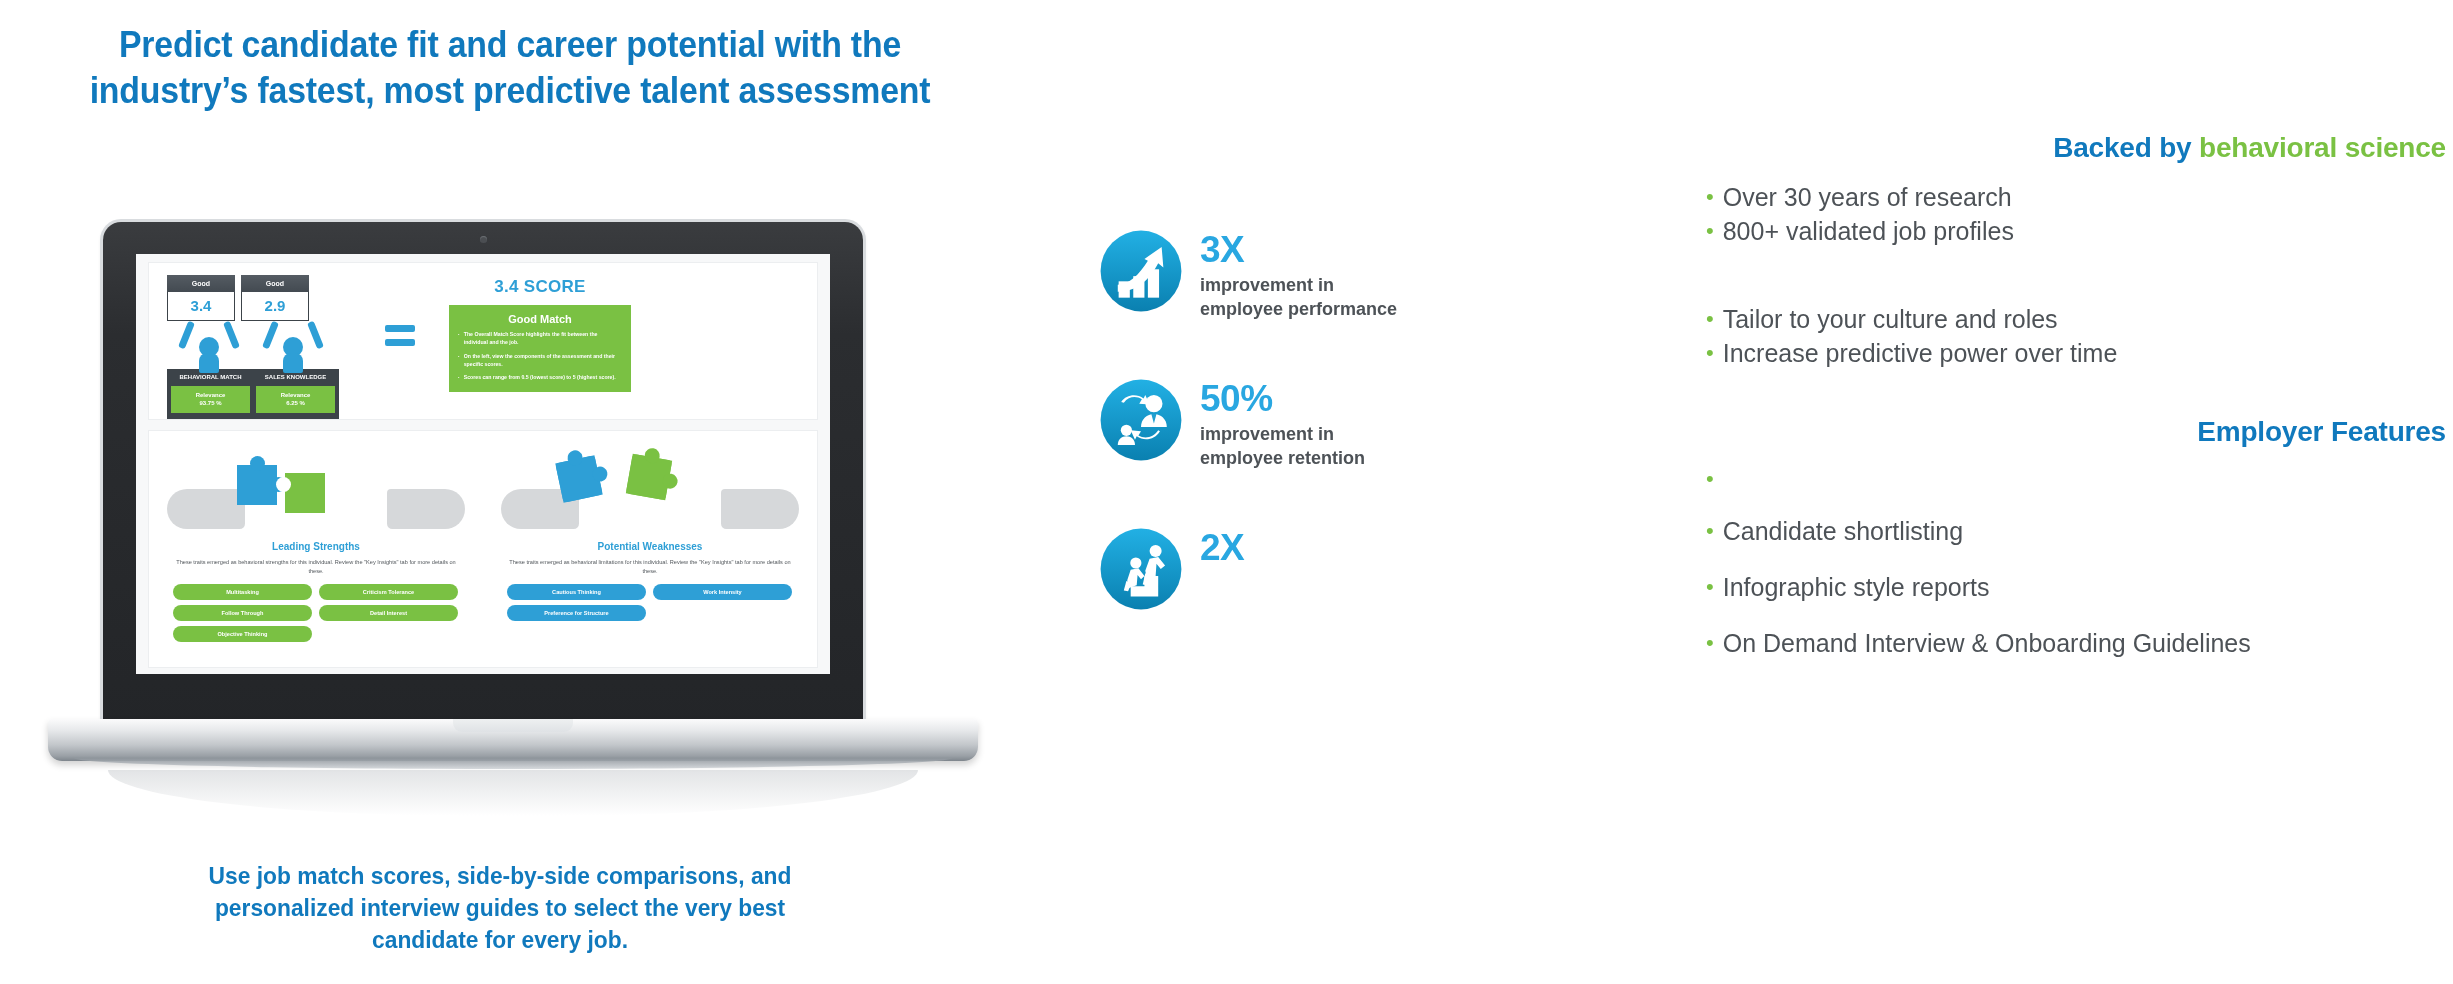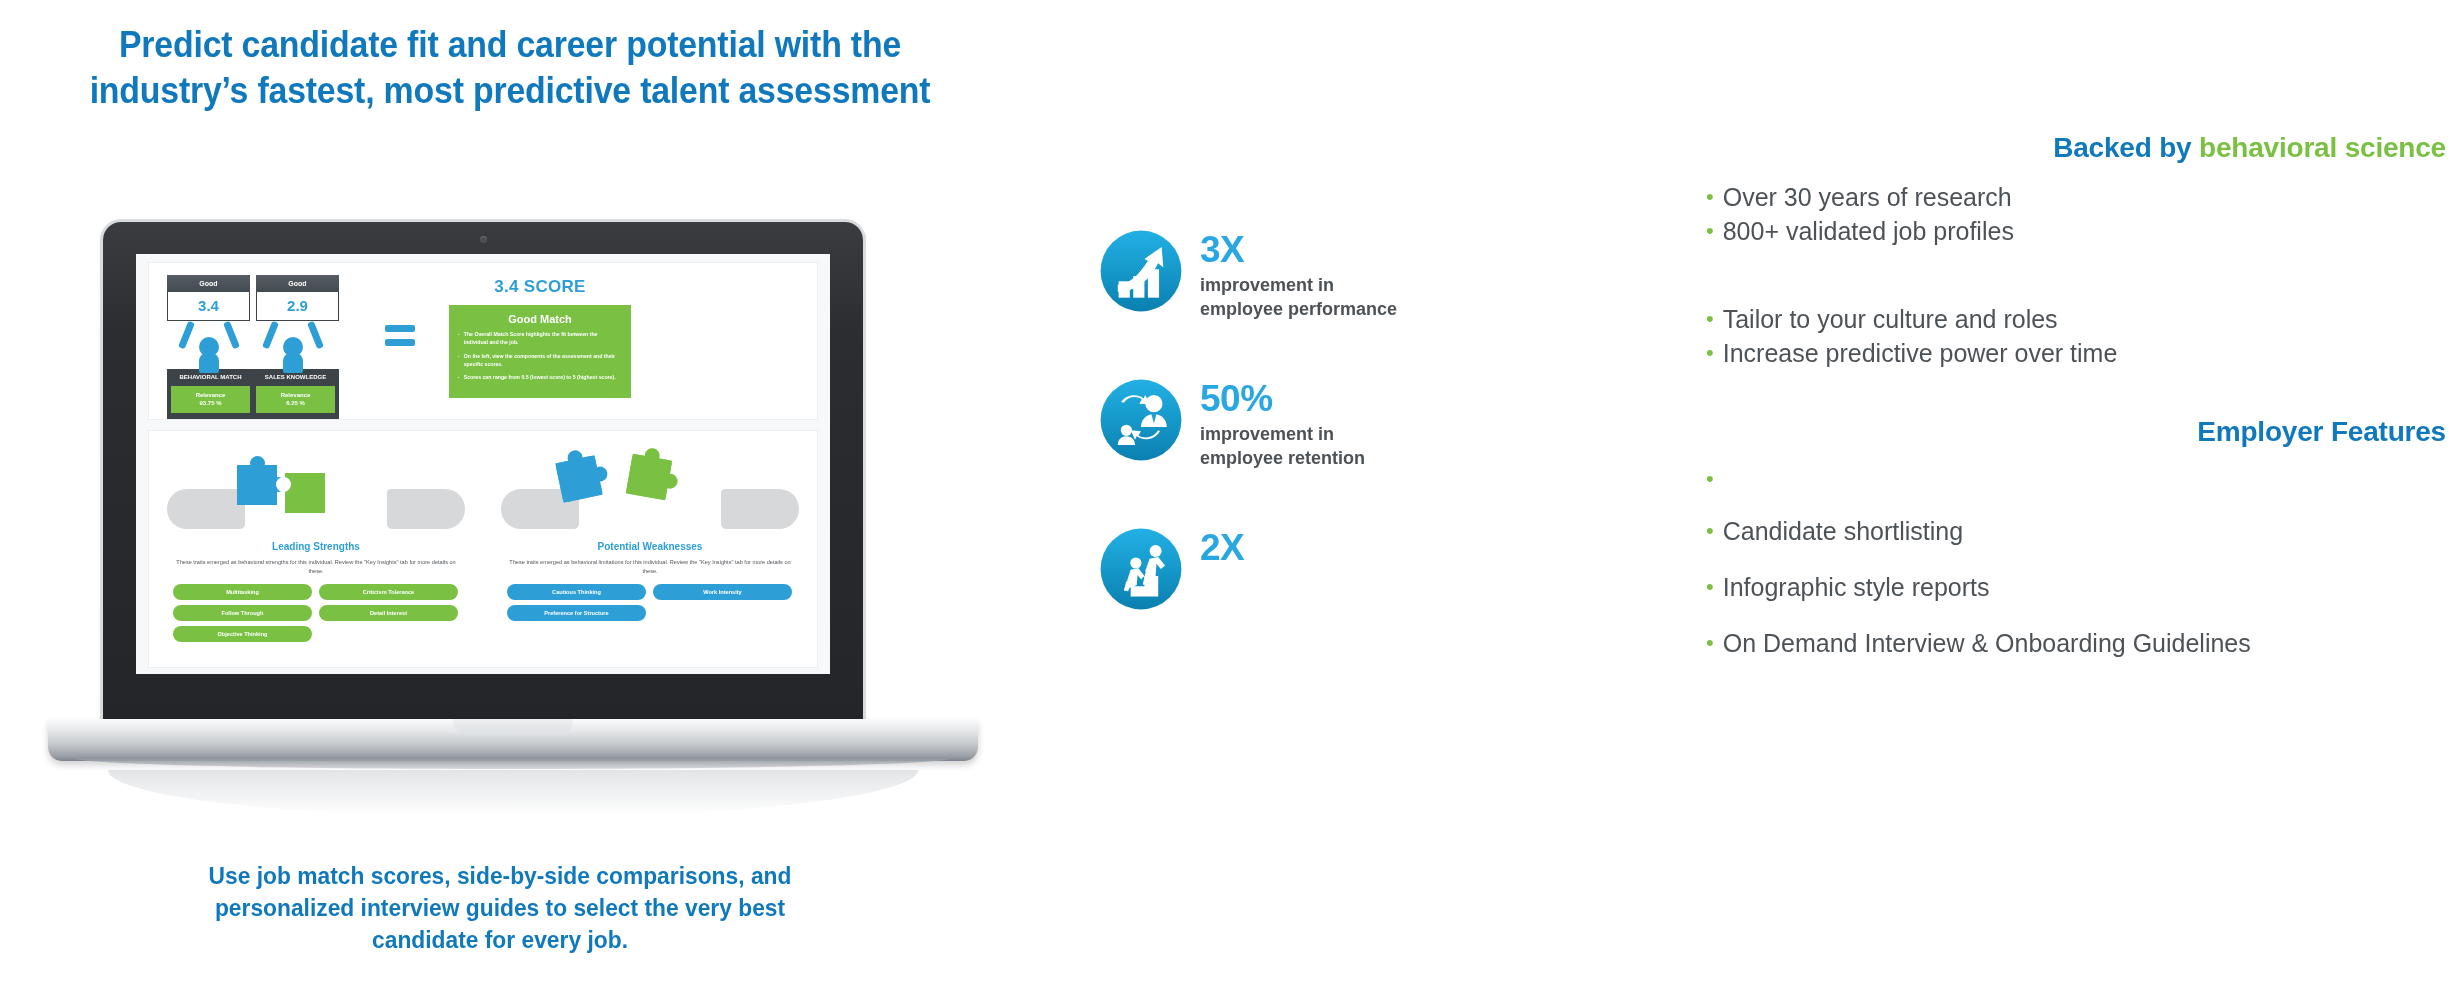--- a/index.html
+++ b/index.html
@@ -57,21 +57,21 @@
     border-radius:0 0 46% 46%/0 0 100% 100%;
   }
 
   
   .rp-top{
     position:absolute; left:12px; top:8px; right:12px; height:158px;
     background:#ffffff; border:1px solid #eceef0;
   }
   .rp-cards{ position:absolute; left:18px; top:12px; width:172px; }
   .rp-pair{ display:flex; gap:6px; }
-  .rp-card{ width:83px; }
+  .rp-card{ width:68px; }
   .rp-chd{
     height:17px; background:linear-gradient(180deg,#555c63,#434a51);
     color:#fff; font-size:7px; font-weight:700; text-align:center; line-height:17px;
   }
   .rp-cbd{
     height:29px; background:#fff; border:1.5px solid #3c4349; border-top:none;
     color:#2e9fd6; font-size:15px; font-weight:700; text-align:center; line-height:27px;
   }
   .rp-people{ position:relative; height:50px; }
   .rp-person{ position:absolute; top:0; width:56px; height:50px; }
@@ -83,21 +83,21 @@
   .rp-traits{ background:#3c4349; padding:5px 4px 6px; margin-top:-2px; }
   .rp-trow{ display:flex; gap:6px; }
   .rp-tcell{ width:81px; text-align:center; }
   .rp-tname{ color:#fff; font-size:6px; font-weight:700; line-height:1.3; }
   .rp-tbadge{ margin-top:4px; background:#7ac143; color:#fff; font-size:6px; font-weight:700; padding:5px 2px; line-height:1.4; }
   .rp-eq{ position:absolute; left:236px; top:62px; }
   .rp-eq i{ display:block; width:30px; height:7px; background:#2e9fd6; border-radius:2px; }
   .rp-eq i+i{ margin-top:7px; }
   .rp-right{ position:absolute; left:300px; top:14px; width:182px; }
   .rp-score{ color:#2e9fd6; font-size:17px; font-weight:700; text-align:center; letter-spacing:.3px; }
-  .rp-green{ margin-top:8px; background:#7ac143; padding:8px 9px 16px; }
+  .rp-green{ margin-top:8px; background:#7ac143; padding:8px 9px 10px; }
   .rp-gtitle{ color:#fff; font-size:11px; font-weight:700; text-align:center; }
   .rp-gli{ display:flex; gap:4px; margin-top:5px; color:#fff; font-size:5.2px; line-height:1.6; font-weight:700; }
   .rp-gli b{ font-weight:700; }
 
   
   .rp-bot{
     position:absolute; left:12px; top:176px; right:12px; bottom:6px;
     background:#fff; border:1px solid #eceef0; display:flex;
   }
   .rp-col{ flex:1; padding:12px 10px 0; text-align:center; position:relative; }

